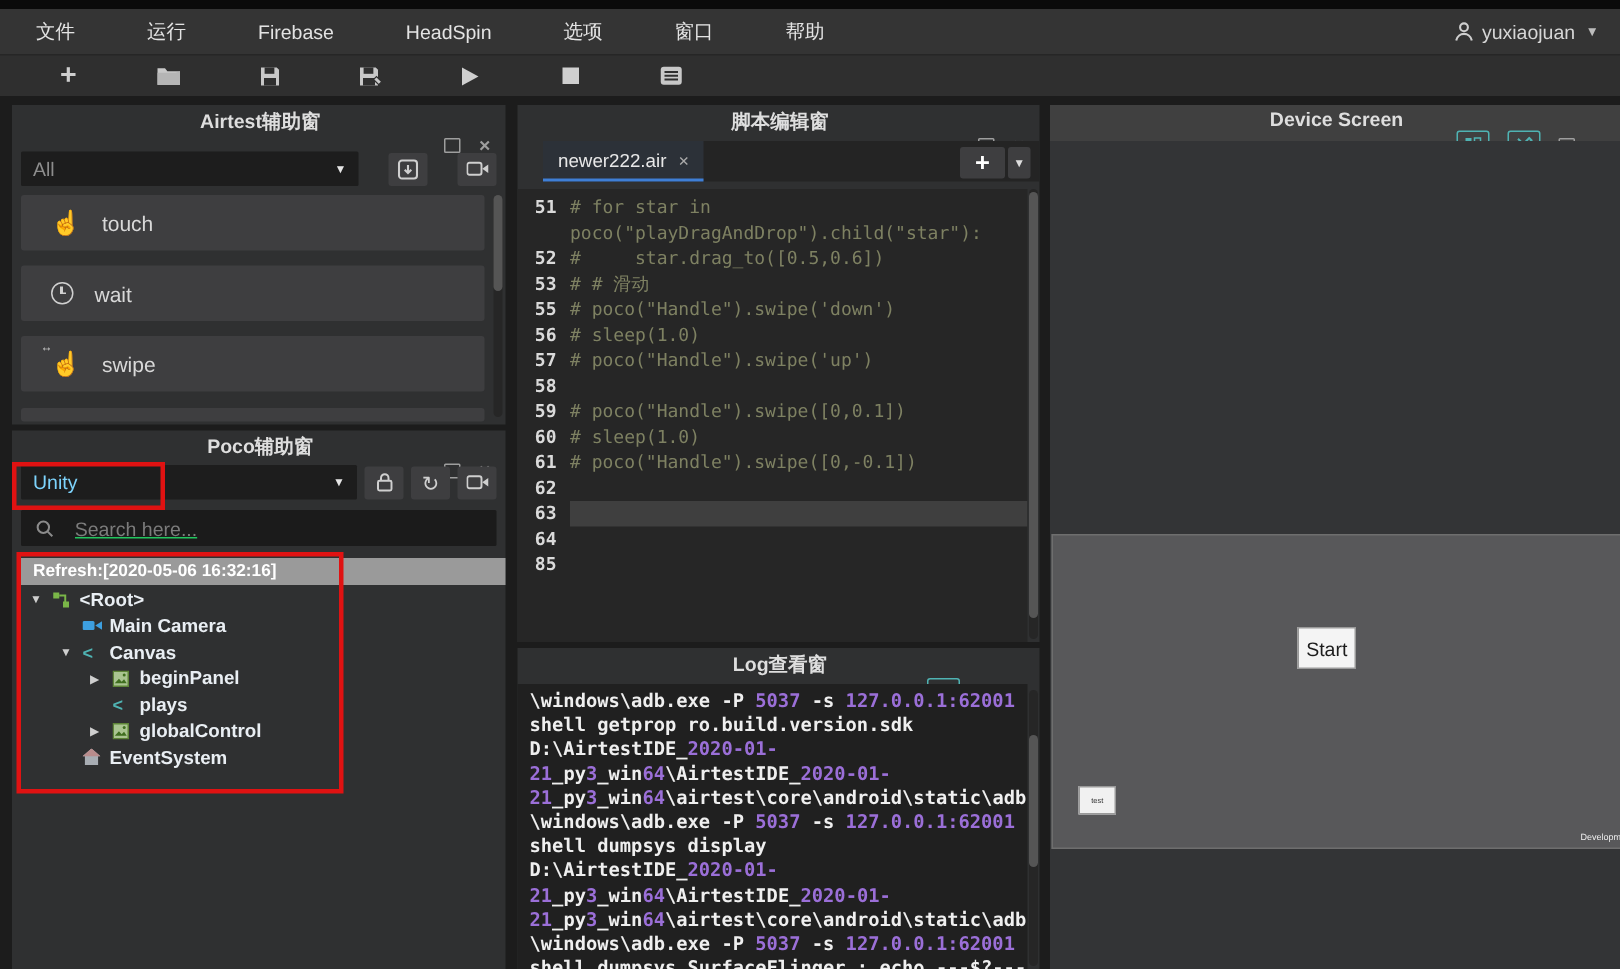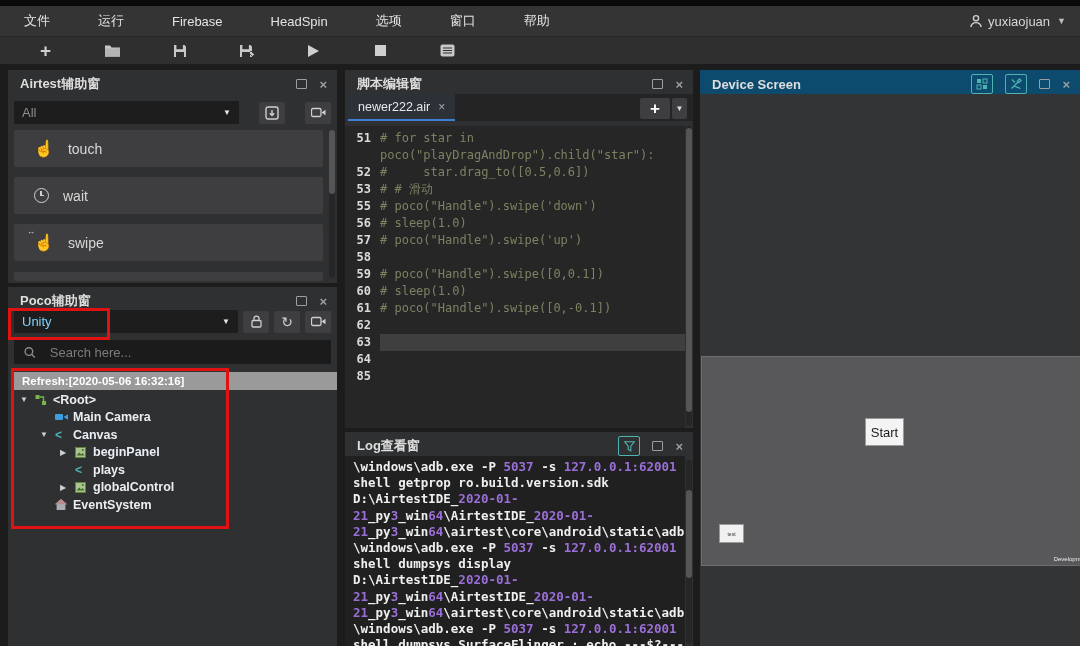--- a/index.html
+++ b/index.html
@@ -14,21 +14,21 @@
   .chev{font-size:9px;color:#bdbdbd;margin-left:2px;}
   .toolbar{position:absolute;left:0;top:37px;width:100%;height:27px;background:#2f2f2f;
            display:flex;align-items:center;padding-left:12px;}
   .tool-btn{width:67px;height:24px;display:flex;align-items:center;justify-content:center;color:#cfcfcf;}
   .plus-glyph{font-size:19px;font-weight:bold;line-height:1;}
   .play-tri{width:0;height:0;border-left:11px solid #cfcfcf;border-top:6.5px solid transparent;border-bottom:6.5px solid transparent;}
   .stop-sq{width:11px;height:11px;background:#cfcfcf;}
   
   .panel{position:absolute;background:#2f3031;}
   .panel-title{height:24px;display:flex;align-items:center;padding:2px 10px 0 12px;color:#dedede;
-               font-weight:bold;font-size:13px;}
+               font-weight:bold;font-size:13px;flex-direction:column;}
   .win-controls{margin-left:auto;display:flex;align-items:center;gap:12px;color:#9e9e9e;}
   .float-box{width:9px;height:8px;border:1.4px solid #9e9e9e;display:inline-block;border-radius:1px;}
   .close-x{font-size:13px;line-height:1;color:#9e9e9e;}
   .teal-btn{width:20px;height:18px;border:1px solid #4fb3b3;display:flex;align-items:center;justify-content:center;border-radius:2px;}
   
   .drop-row{position:absolute;left:6px;right:6px;display:flex;align-items:center;gap:5px;}
   .dropdown{height:23px;background:#1d1d1d;display:flex;align-items:center;padding:0 8px;flex:1;border-radius:1px;}
   .dropdown .val{font-size:13px;}
   .dd-arrow{margin-left:auto;font-size:8px;color:#e6e6e6;}
   .sq-btn{width:26px;height:22px;background:#3e3e40;border-radius:2px;display:flex;align-items:center;justify-content:center;}
@@ -39,33 +39,33 @@
   .clock{width:13px;height:13px;border:1.6px solid #d0d0d0;border-radius:50%;position:relative;}
   .clock:before{content:"";position:absolute;left:5px;top:2px;width:1.6px;height:4.5px;background:#d0d0d0;}
   .clock:after{content:"";position:absolute;left:5px;top:5.5px;width:4px;height:1.6px;background:#d0d0d0;}
   .swipe-wrap{position:relative;display:inline-block;}
   .swipe-wrap .arrows{position:absolute;top:-6px;left:-7px;font-size:8px;font-style:normal;color:#d8d8d8;}
   .vscroll{position:absolute;width:6px;background:#262626;border-radius:3px;}
   .vscroll .thumb{position:absolute;left:0;width:6px;background:#555;border-radius:3px;}
   
   .search-row{position:absolute;left:6px;right:6px;height:24px;background:#1b1b1b;display:flex;
               align-items:center;padding:0 10px;gap:12px;border-radius:1px;}
-  .search-input{background:transparent;border:none;outline:none;color:#22c55e;font-size:13px;width:100%;}
+  .search-input{background:transparent;border:none;outline:none;color:#22c55e;font-size:13px;width:100%;text-decoration:underline;}
   .search-input::placeholder{color:#7c7c7c;}
   
   .tree-header{position:absolute;left:6px;right:0;height:18px;background:#9a9a9a;color:#fff;
                font-size:11.5px;font-weight:bold;display:flex;align-items:center;padding-left:8px;text-align:center;}
   .tree{position:absolute;left:6px;right:6px;}
   .tree-row{display:flex;align-items:center;height:17.5px;}
   .expander{width:15px;font-size:8px;color:#cfcfcf;text-align:left;flex:none;}
   .tree-ic{width:18px;display:flex;align-items:center;flex:none;}
   .tree-label{color:#e9eef3;font-size:12.5px;font-weight:bold;white-space:nowrap;}
   .angle-glyph{color:#4fb3b3;font-weight:bold;font-size:12px;}
   
-  .tab-row{position:absolute;left:3px;right:0;top:24px;height:27px;background:#242424;display:flex;align-items:flex-end;}
+  .tab-row{position:absolute;left:17px;right:0;top:24px;height:27px;background:#242424;display:flex;align-items:flex-end;}
   .tab{height:25px;background:#2c3138;border-bottom:2px solid #3f7fd6;display:flex;align-items:center;
        gap:8px;padding:0 10px;color:#e8e8e8;font-size:12.5px;}
   .tab .tab-close{color:#aaa;font-size:12px;}
   .tab-actions{margin-left:auto;display:flex;align-items:center;gap:2px;padding-right:6px;padding-bottom:2px;}
   .newtab-btn{width:30px;height:21px;background:#3e3e40;display:flex;align-items:center;justify-content:center;
               color:#fff;font-size:17px;font-weight:bold;border-radius:2px;}
   .newtab-dd{width:15px;height:21px;background:#3e3e40;display:flex;align-items:center;justify-content:center;
              color:#ddd;font-size:8px;border-radius:2px;}
   .code-area{position:absolute;left:0;right:8px;top:56px;bottom:0;background:#262626;
              font-family:"DejaVu Sans Mono",monospace;font-size:12px;line-height:17px;padding-top:4px;overflow:hidden;}
@@ -418,21 +418,21 @@
         <div class="log-line"><span class="num">21</span>_py<span class="num">3</span>_win<span class="num">64</span>\AirtestIDE_<span class="num">2020-01-</span></div>
         <div class="log-line"><span class="num">21</span>_py<span class="num">3</span>_win<span class="num">64</span>\airtest\core\android\static\adb</div>
         <div class="log-line">\windows\adb.exe -P <span class="num">5037</span> -s <span class="num">127.0.0.1:62001</span></div>
         <div class="log-line">shell dumpsys SurfaceFlinger ; echo ---$?---</div>
       </div>
     <div class="vscroll" style="right:1px;top:28px;bottom:2px;width:6px;">
         <span class="thumb" style="top:30px;height:88px;"></span>
       </div>
   </div>
 
-  <div class="panel" style="left:700px;top:70px;width:380px;height:576px;background:#0c4a6e;">
+  <div class="panel" style="left:700px;top:70px;width:380px;height:576px;background:#404040;">
     <div class="panel-title">
       <span>Device Screen</span>
       <span class="win-controls">
         <span class="teal-btn">
           <svg class="icon-svg" width="12" height="12" viewBox="0 0 12 12">
               <rect x="1" y="1" width="4" height="4" fill="#4fb3b3"></rect>
               <rect x="7" y="1" width="4" height="4" fill="none" stroke="#4fb3b3"></rect>
               <rect x="1" y="7" width="4" height="4" fill="none" stroke="#4fb3b3"></rect>
               <rect x="7" y="7" width="4" height="4" fill="#4fb3b3"></rect>
             </svg>

